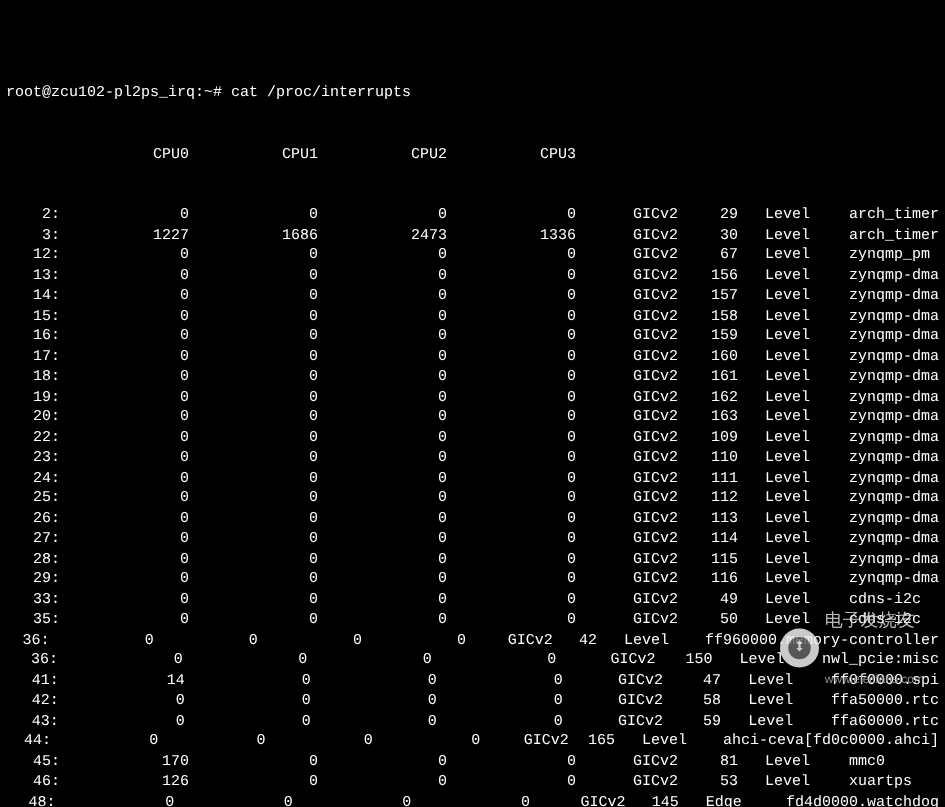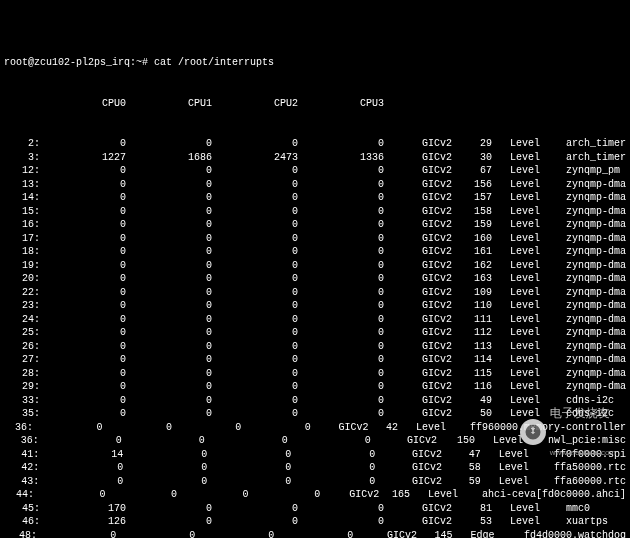--- a/index.html
+++ b/index.html
@@ -45,21 +45,21 @@
       justify-content: center;
     }
     .watermark-text { font-size: 12px; color: #ddd; font-family: sans-serif; }
     .watermark-sub { font-size: 8px; color: #aaa; font-family: sans-serif; }
   </style>
 </head>
 <body>
 
 
 
-<div class="prompt-line">root@zcu102-pl2ps_irq:~# cat /root/interrupts</div>
+<div class="prompt-line">root@zcu102-pl2ps_irq:~# cat /proc/interrupts</div>
 
 <div class="header-row">
   <span class="col-irq"></span>
   <span class="col-cpu">CPU0</span>
   <span class="col-cpu">CPU1</span>
   <span class="col-cpu">CPU2</span>
   <span class="col-cpu">CPU3</span>
 </div>
 
 <div id="rows-container"><div class="row"><span class="col-irq">2:</span><span class="col-cpu">0</span><span class="col-cpu">0</span><span class="col-cpu">0</span><span class="col-cpu">0</span><span class="col-gap"></span><span class="col-chip">GICv2</span><span class="col-num">29</span><span class="col-type">Level</span><span class="col-name">arch_timer</span></div><div class="row"><span class="col-irq">3:</span><span class="col-cpu">1227</span><span class="col-cpu">1686</span><span class="col-cpu">2473</span><span class="col-cpu">1336</span><span class="col-gap"></span><span class="col-chip">GICv2</span><span class="col-num">30</span><span class="col-type">Level</span><span class="col-name">arch_timer</span></div><div class="row"><span class="col-irq">12:</span><span class="col-cpu">0</span><span class="col-cpu">0</span><span class="col-cpu">0</span><span class="col-cpu">0</span><span class="col-gap"></span><span class="col-chip">GICv2</span><span class="col-num">67</span><span class="col-type">Level</span><span class="col-name">zynqmp_pm</span></div><div class="row"><span class="col-irq">13:</span><span class="col-cpu">0</span><span class="col-cpu">0</span><span class="col-cpu">0</span><span class="col-cpu">0</span><span class="col-gap"></span><span class="col-chip">GICv2</span><span class="col-num">156</span><span class="col-type">Level</span><span class="col-name">zynqmp-dma</span></div><div class="row"><span class="col-irq">14:</span><span class="col-cpu">0</span><span class="col-cpu">0</span><span class="col-cpu">0</span><span class="col-cpu">0</span><span class="col-gap"></span><span class="col-chip">GICv2</span><span class="col-num">157</span><span class="col-type">Level</span><span class="col-name">zynqmp-dma</span></div><div class="row"><span class="col-irq">15:</span><span class="col-cpu">0</span><span class="col-cpu">0</span><span class="col-cpu">0</span><span class="col-cpu">0</span><span class="col-gap"></span><span class="col-chip">GICv2</span><span class="col-num">158</span><span class="col-type">Level</span><span class="col-name">zynqmp-dma</span></div><div class="row"><span class="col-irq">16:</span><span class="col-cpu">0</span><span class="col-cpu">0</span><span class="col-cpu">0</span><span class="col-cpu">0</span><span class="col-gap"></span><span class="col-chip">GICv2</span><span class="col-num">159</span><span class="col-type">Level</span><span class="col-name">zynqmp-dma</span></div><div class="row"><span class="col-irq">17:</span><span class="col-cpu">0</span><span class="col-cpu">0</span><span class="col-cpu">0</span><span class="col-cpu">0</span><span class="col-gap"></span><span class="col-chip">GICv2</span><span class="col-num">160</span><span class="col-type">Level</span><span class="col-name">zynqmp-dma</span></div><div class="row"><span class="col-irq">18:</span><span class="col-cpu">0</span><span class="col-cpu">0</span><span class="col-cpu">0</span><span class="col-cpu">0</span><span class="col-gap"></span><span class="col-chip">GICv2</span><span class="col-num">161</span><span class="col-type">Level</span><span class="col-name">zynqmp-dma</span></div><div class="row"><span class="col-irq">19:</span><span class="col-cpu">0</span><span class="col-cpu">0</span><span class="col-cpu">0</span><span class="col-cpu">0</span><span class="col-gap"></span><span class="col-chip">GICv2</span><span class="col-num">162</span><span class="col-type">Level</span><span class="col-name">zynqmp-dma</span></div><div class="row"><span class="col-irq">20:</span><span class="col-cpu">0</span><span class="col-cpu">0</span><span class="col-cpu">0</span><span class="col-cpu">0</span><span class="col-gap"></span><span class="col-chip">GICv2</span><span class="col-num">163</span><span class="col-type">Level</span><span class="col-name">zynqmp-dma</span></div><div class="row"><span class="col-irq">22:</span><span class="col-cpu">0</span><span class="col-cpu">0</span><span class="col-cpu">0</span><span class="col-cpu">0</span><span class="col-gap"></span><span class="col-chip">GICv2</span><span class="col-num">109</span><span class="col-type">Level</span><span class="col-name">zynqmp-dma</span></div><div class="row"><span class="col-irq">23:</span><span class="col-cpu">0</span><span class="col-cpu">0</span><span class="col-cpu">0</span><span class="col-cpu">0</span><span class="col-gap"></span><span class="col-chip">GICv2</span><span class="col-num">110</span><span class="col-type">Level</span><span class="col-name">zynqmp-dma</span></div><div class="row"><span class="col-irq">24:</span><span class="col-cpu">0</span><span class="col-cpu">0</span><span class="col-cpu">0</span><span class="col-cpu">0</span><span class="col-gap"></span><span class="col-chip">GICv2</span><span class="col-num">111</span><span class="col-type">Level</span><span class="col-name">zynqmp-dma</span></div><div class="row"><span class="col-irq">25:</span><span class="col-cpu">0</span><span class="col-cpu">0</span><span class="col-cpu">0</span><span class="col-cpu">0</span><span class="col-gap"></span><span class="col-chip">GICv2</span><span class="col-num">112</span><span class="col-type">Level</span><span class="col-name">zynqmp-dma</span></div><div class="row"><span class="col-irq">26:</span><span class="col-cpu">0</span><span class="col-cpu">0</span><span class="col-cpu">0</span><span class="col-cpu">0</span><span class="col-gap"></span><span class="col-chip">GICv2</span><span class="col-num">113</span><span class="col-type">Level</span><span class="col-name">zynqmp-dma</span></div><div class="row"><span class="col-irq">27:</span><span class="col-cpu">0</span><span class="col-cpu">0</span><span class="col-cpu">0</span><span class="col-cpu">0</span><span class="col-gap"></span><span class="col-chip">GICv2</span><span class="col-num">114</span><span class="col-type">Level</span><span class="col-name">zynqmp-dma</span></div><div class="row"><span class="col-irq">28:</span><span class="col-cpu">0</span><span class="col-cpu">0</span><span class="col-cpu">0</span><span class="col-cpu">0</span><span class="col-gap"></span><span class="col-chip">GICv2</span><span class="col-num">115</span><span class="col-type">Level</span><span class="col-name">zynqmp-dma</span></div><div class="row"><span class="col-irq">29:</span><span class="col-cpu">0</span><span class="col-cpu">0</span><span class="col-cpu">0</span><span class="col-cpu">0</span><span class="col-gap"></span><span class="col-chip">GICv2</span><span class="col-num">116</span><span class="col-type">Level</span><span class="col-name">zynqmp-dma</span></div><div class="row"><span class="col-irq">33:</span><span class="col-cpu">0</span><span class="col-cpu">0</span><span class="col-cpu">0</span><span class="col-cpu">0</span><span class="col-gap"></span><span class="col-chip">GICv2</span><span class="col-num">49</span><span class="col-type">Level</span><span class="col-name">cdns-i2c</span></div><div class="row"><span class="col-irq">35:</span><span class="col-cpu">0</span><span class="col-cpu">0</span><span class="col-cpu">0</span><span class="col-cpu">0</span><span class="col-gap"></span><span class="col-chip">GICv2</span><span class="col-num">50</span><span class="col-type">Level</span><span class="col-name">cdns-i2c</span></div><div class="row"><span class="col-irq">36:</span><span class="col-cpu">0</span><span class="col-cpu">0</span><span class="col-cpu">0</span><span class="col-cpu">0</span><span class="col-gap"></span><span class="col-chip">GICv2</span><span class="col-num">42</span><span class="col-type">Level</span><span class="col-name">ff960000.memory-controller</span></div><div class="row"><span class="col-irq">36:</span><span class="col-cpu">0</span><span class="col-cpu">0</span><span class="col-cpu">0</span><span class="col-cpu">0</span><span class="col-gap"></span><span class="col-chip">GICv2</span><span class="col-num">150</span><span class="col-type">Level</span><span class="col-name">nwl_pcie:misc</span></div><div class="row"><span class="col-irq">41:</span><span class="col-cpu">14</span><span class="col-cpu">0</span><span class="col-cpu">0</span><span class="col-cpu">0</span><span class="col-gap"></span><span class="col-chip">GICv2</span><span class="col-num">47</span><span class="col-type">Level</span><span class="col-name">ff0f0000.spi</span></div><div class="row"><span class="col-irq">42:</span><span class="col-cpu">0</span><span class="col-cpu">0</span><span class="col-cpu">0</span><span class="col-cpu">0</span><span class="col-gap"></span><span class="col-chip">GICv2</span><span class="col-num">58</span><span class="col-type">Level</span><span class="col-name">ffa50000.rtc</span></div><div class="row"><span class="col-irq">43:</span><span class="col-cpu">0</span><span class="col-cpu">0</span><span class="col-cpu">0</span><span class="col-cpu">0</span><span class="col-gap"></span><span class="col-chip">GICv2</span><span class="col-num">59</span><span class="col-type">Level</span><span class="col-name">ffa60000.rtc</span></div><div class="row"><span class="col-irq">44:</span><span class="col-cpu">0</span><span class="col-cpu">0</span><span class="col-cpu">0</span><span class="col-cpu">0</span><span class="col-gap"></span><span class="col-chip">GICv2</span><span class="col-num">165</span><span class="col-type">Level</span><span class="col-name">ahci-ceva[fd0c0000.ahci]</span></div><div class="row"><span class="col-irq">45:</span><span class="col-cpu">170</span><span class="col-cpu">0</span><span class="col-cpu">0</span><span class="col-cpu">0</span><span class="col-gap"></span><span class="col-chip">GICv2</span><span class="col-num">81</span><span class="col-type">Level</span><span class="col-name">mmc0</span></div><div class="row"><span class="col-irq">46:</span><span class="col-cpu">126</span><span class="col-cpu">0</span><span class="col-cpu">0</span><span class="col-cpu">0</span><span class="col-gap"></span><span class="col-chip">GICv2</span><span class="col-num">53</span><span class="col-type">Level</span><span class="col-name">xuartps</span></div><div class="row"><span class="col-irq">48:</span><span class="col-cpu">0</span><span class="col-cpu">0</span><span class="col-cpu">0</span><span class="col-cpu">0</span><span class="col-gap"></span><span class="col-chip">GICv2</span><span class="col-num">145</span><span class="col-type">Edge</span><span class="col-name">fd4d0000.watchdog</span></div></div>

